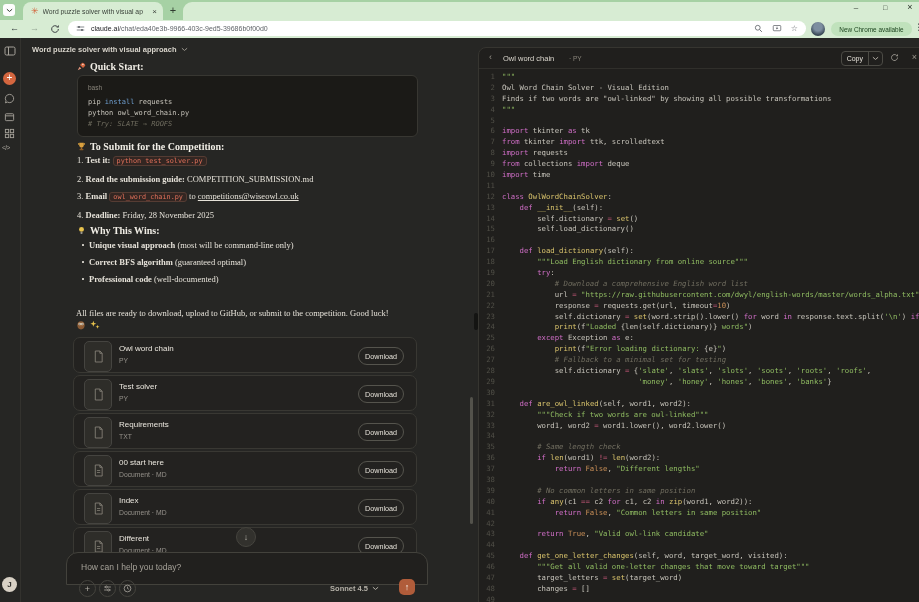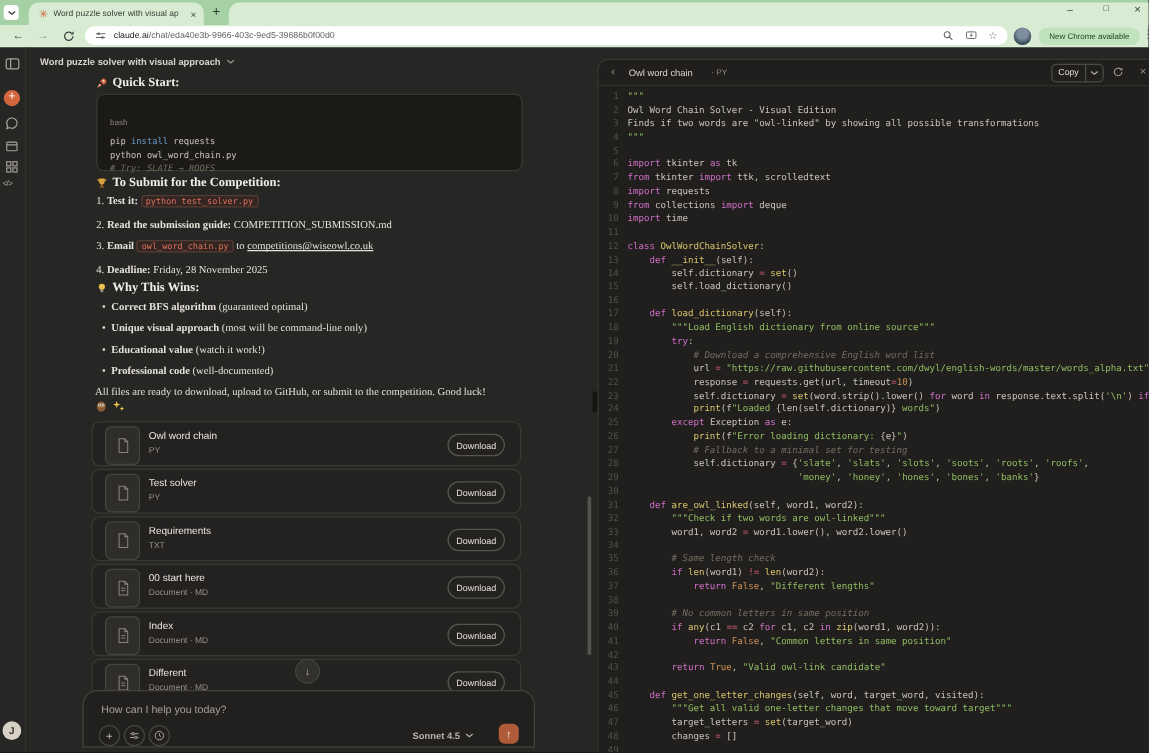--- a/index.html
+++ b/index.html
@@ -44,21 +44,21 @@
   #sb-avatar{left:2px;top:577px;width:15px;height:15px;border-radius:50%;background:#d8d1c5;
              color:#33322f;font-size:8px;line-height:15px;text-align:center;font-weight:bold;}
   #chat-title{left:32px;top:45px;display:flex;align-items:center;gap:5px;font-size:7.5px;color:#d9d5cc;font-weight:bold;}
   #chat-title .chev{color:#9b978e;}
   
   .h-serif{font-family:"Liberation Serif",serif;font-weight:bold;font-size:10px;color:#f1eee6;
            display:flex;align-items:center;gap:4px;}
   .serif{font-family:"Liberation Serif",serif;font-size:8.5px;color:#e6e2d9;}
   #qs-head{left:77px;top:61px;}
   #qs-block{left:77px;top:75px;width:341px;height:62px;background:#1b1a17;border:1px solid #383732;
-            border-radius:6px;box-sizing:border-box;padding:19px 10px;}
+            border-radius:6px;box-sizing:border-box;padding:8px 10px;}
   #qs-lang{font-size:6.5px;color:#8a867c;margin-bottom:6px;}
   .bline{font-family:"DejaVu Sans Mono",monospace;font-size:7px;line-height:11px;white-space:pre;color:#c7c4bb;}
   .tb{color:#6e9ecf;} .tc{color:#716e60;font-style:italic;}
   #submit-head{left:77px;top:141px;}
   #submit-list{left:77px;top:155px;}
   #submit-list .item{margin-bottom:7.2px;line-height:10.5px;}
   .bd{font-weight:bold;}
   .cd{font-family:"DejaVu Sans Mono",monospace;font-size:6.8px;color:#e0705a;background:#332622;
       border:1px solid #553c33;border-radius:3px;padding:0 3px;}
   .lk{text-decoration:underline;}
@@ -76,21 +76,21 @@
          background:#2e2d29;border-radius:5px;display:flex;align-items:center;justify-content:center;}
   .ftitle{position:absolute;left:45px;top:6px;font-size:8px;color:#eae6dd;}
   .fmeta{position:absolute;left:45px;top:19px;font-size:6.8px;color:#95918a;}
   .fbtn{position:absolute;right:12px;top:9px;width:44px;height:16px;border:1px solid #55544d;
         border-radius:9px;font-size:7.2px;color:#e3dfd6;display:flex;align-items:center;justify-content:center;}
   #scrollbtn{left:236px;top:527px;width:18px;height:18px;border-radius:50%;background:#32312d;
              border:1px solid #45443e;color:#b5b1a8;font-size:9px;line-height:18px;text-align:center;}
   #chat-scrollbar{left:470px;top:397px;width:3px;height:127px;background:#53524b;border-radius:2px;}
   #divider-handle{left:474px;top:313px;width:4px;height:17px;border-radius:2px;background:#141412;}
   
-  #composer{left:66px;top:552px;width:362px;height:46px;background:#21201e;border:1px solid #43423c;
+  #composer{left:66px;top:552px;width:362px;height:33px;background:#21201e;border:1px solid #43423c;
             border-radius:12px 12px 0 0;box-sizing:border-box;}
   #placeholder{position:absolute;left:14px;top:9px;font-size:8.5px;color:#a5a198;}
   .cbtn{position:absolute;top:27px;width:15px;height:15px;border:1px solid #45443e;border-radius:50%;
         color:#b3afa7;display:flex;align-items:center;justify-content:center;font-size:9px;}
   #cb-plus{left:12px;} #cb-tools{left:32px;} #cb-clock{left:52px;}
   #model{position:absolute;right:48px;top:31px;font-size:7.5px;color:#b6b2a9;display:flex;gap:4px;align-items:center;font-weight:bold;}
   #send{position:absolute;right:12px;top:26px;width:16px;height:16px;border-radius:5px;background:#b05c3a;
         color:#f7efe7;font-size:9px;line-height:16px;text-align:center;}
   
   #panel{left:478px;top:47px;width:442px;height:556px;background:#201f1d;border:1px solid #363530;
@@ -252,23 +252,22 @@
   <div class="abs h-serif" id="why-head">
     <span>
         <svg width="9" height="9" viewBox="0 0 12 12">
           <circle cx="6" cy="4.5" r="3.3" fill="#e8c34d"></circle>
           <rect x="4.6" y="7.6" width="2.8" height="2.9" rx=".9" fill="#9a958b"></rect>
         </svg>
       </span>
       <span>Why This Wins:</span>
   </div>
   <div class="abs serif" id="why-list">
+      <div class="bullet"><span class="dot">•</span><span class="bd">Unique visual approach</span><span> (most will be command-line only)</span></div>
       <div class="bullet"><span class="dot">•</span><span class="bd">Correct BFS algorithm</span><span> (guaranteed optimal)</span></div>
-      <div class="bullet"><span class="dot">•</span><span class="bd">Unique visual approach</span><span> (most will be command-line only)</span></div>
-      <div class="bullet"><span class="dot">•</span><span class="bd">Educational value</span><span> (watch it work!)</span></div>
       <div class="bullet"><span class="dot">•</span><span class="bd">Professional code</span><span> (well-documented)</span></div>
     </div>
 
   <div class="abs serif" id="closing">All files are ready to download, upload to GitHub, or submit to the competition. Good luck!</div>
   <div class="abs" id="close-icons">
     <span>
         <svg width="10" height="10" viewBox="0 0 12 12">
           <ellipse cx="6" cy="6.4" rx="4.3" ry="4.9" fill="#8a5a34"></ellipse>
           <circle cx="4.4" cy="4.9" r="1.5" fill="#e8dcc8"></circle>
           <circle cx="7.6" cy="4.9" r="1.5" fill="#e8dcc8"></circle>

